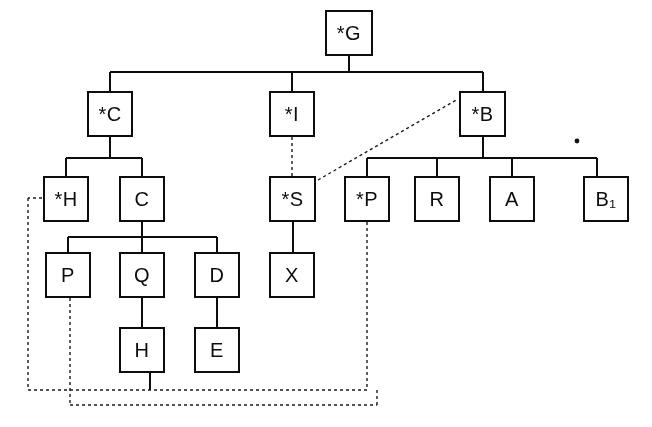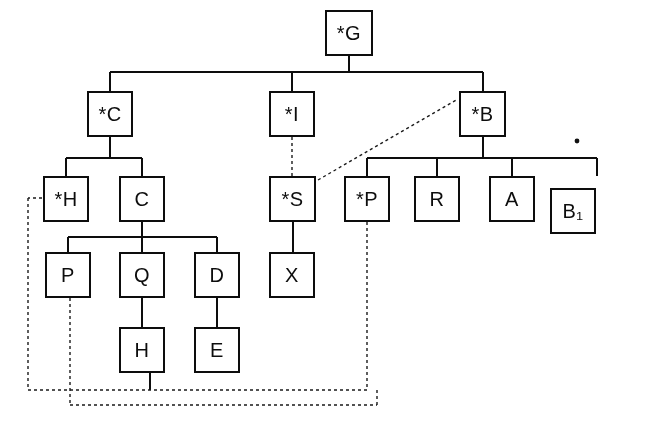--- a/index.html
+++ b/index.html
@@ -69,21 +69,21 @@
   <div class="node" style="left:87px;  top:91px;">*C</div>
   <div class="node" style="left:269px; top:91px;">*I</div>
   <div class="node" style="left:459px; top:91px; width:47px;">*B</div>
 
   <div class="node" style="left:43px;  top:176px;">*H</div>
   <div class="node" style="left:119px; top:176px;">C</div>
   <div class="node" style="left:269px; top:176px; width:47px;">*S</div>
   <div class="node" style="left:344px; top:176px;">*P</div>
   <div class="node" style="left:414px; top:176px;">R</div>
   <div class="node" style="left:489px; top:176px;">A</div>
-  <div class="node" style="left:550px; top:176px;margin-top:12px;">B₁</div>
+  <div class="node" style="left:583px; top:176px;">B₁</div>
 
   <div class="node" style="left:45px;  top:252px;">P</div>
   <div class="node" style="left:119px; top:252px;">Q</div>
   <div class="node" style="left:194px; top:252px;">D</div>
   <div class="node" style="left:269px; top:252px;">X</div>
 
   <div class="node" style="left:119px; top:327px;">H</div>
   <div class="node" style="left:194px; top:327px;">E</div>
 
 </div>

